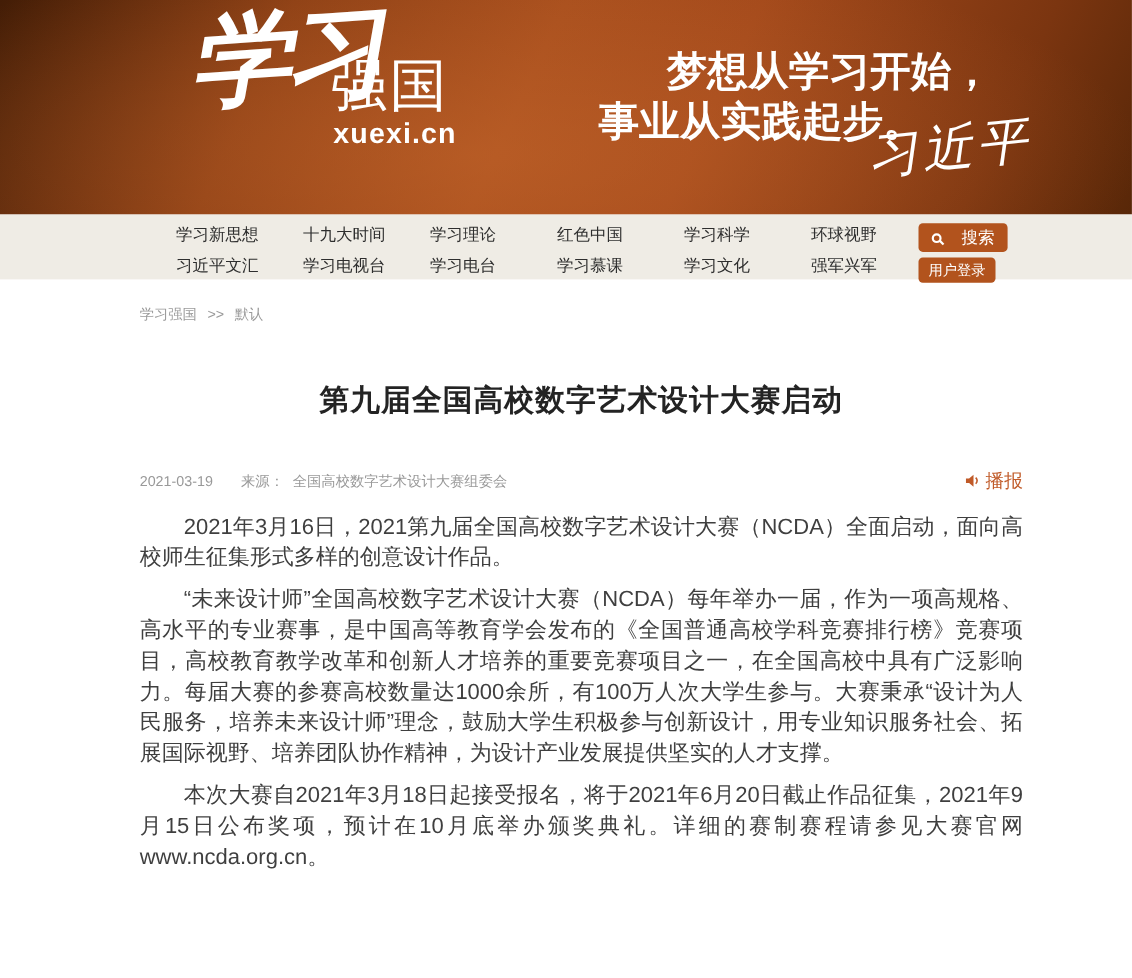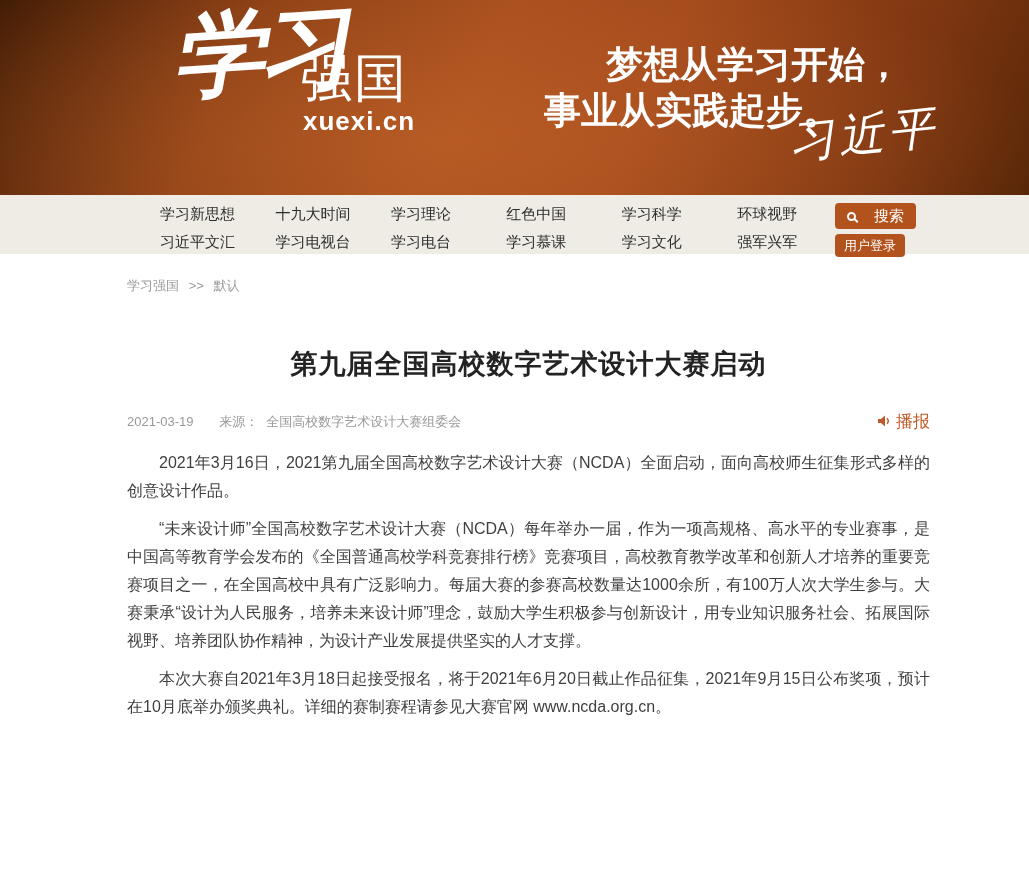--- a/index.html
+++ b/index.html
@@ -78,31 +78,31 @@
   .breadcrumb .sep { margin:0 6px; }
   .crumb-link { cursor:pointer; }
 
   
   .article { position:absolute; left:127px; top:300px; width:803px; color:#3f3f3f; }
   .article-title {
     margin-top:46px; text-align:center; font-size:27px; font-weight:bold; color:#232323;
     letter-spacing:1px;
   }
   .meta-row {
-    margin-top:28px; display:flex; justify-content:space-between; align-items:center;
+    margin-top:44px; display:flex; justify-content:space-between; align-items:center;
     font-size:13px; color:#999;
   }
   .meta-left span { margin-right:8px; }
   .meta-left .date { margin-right:22px; }
   .broadcast {
     color:#c05a28; cursor:pointer; display:flex; align-items:center; gap:4px; font-size:17px;
   }
   .article-body { margin-top:16px; }
   .article-body p {
-    font-size:16px; line-height:28px; text-indent:2em; text-align:justify;
+    font-size:20px; line-height:28px; text-indent:2em; text-align:justify;
     margin-bottom:10px; color:#3f3f3f;
   }
 </style>
 </head>
 <body>
 
 <div class="page">
 
   <div class="header">
     <div class="logo-script">学习</div>

